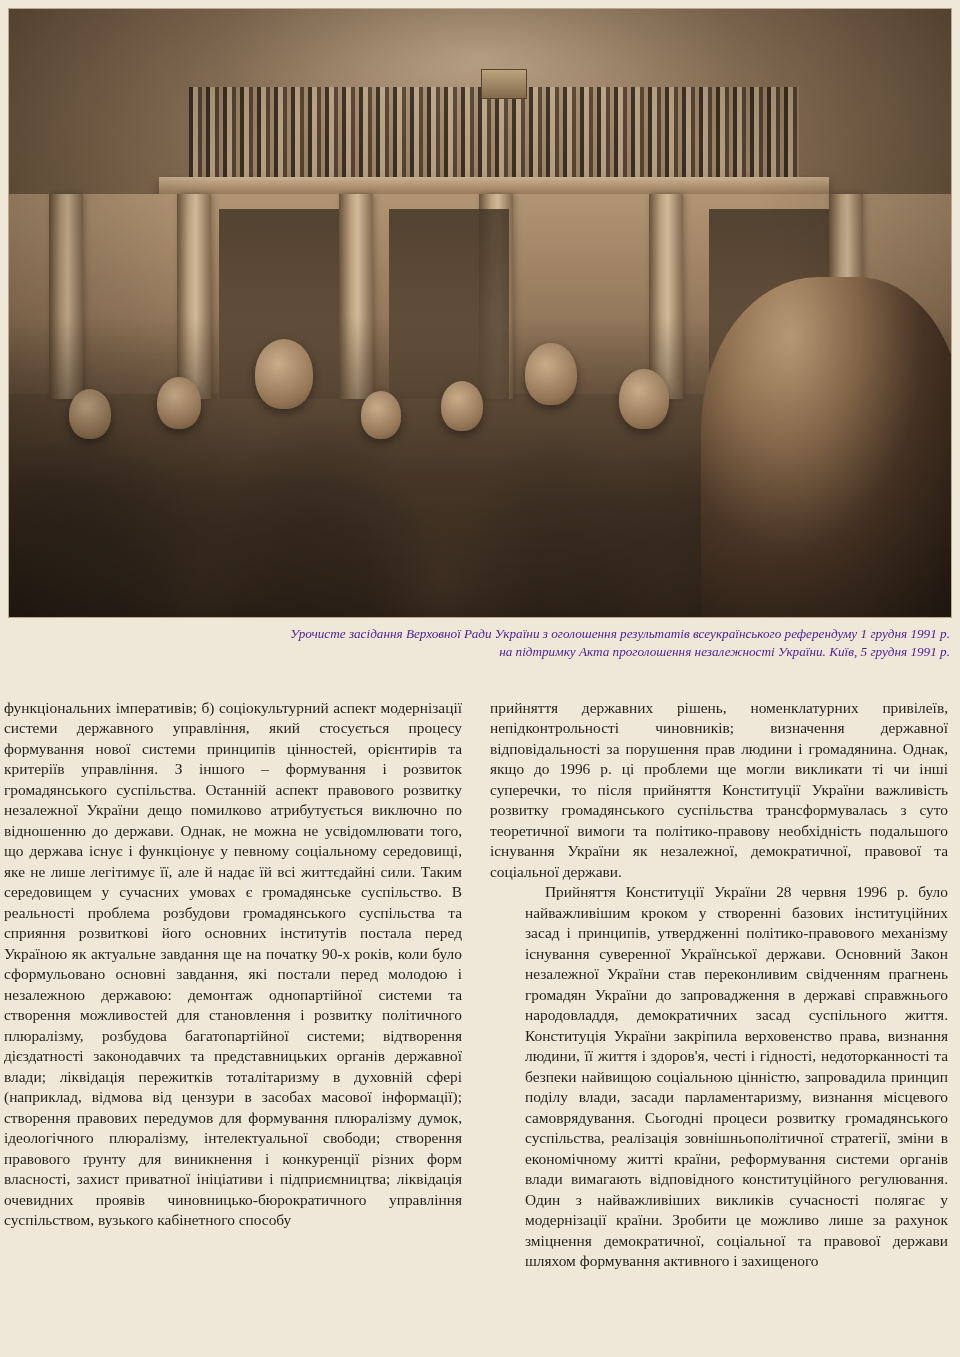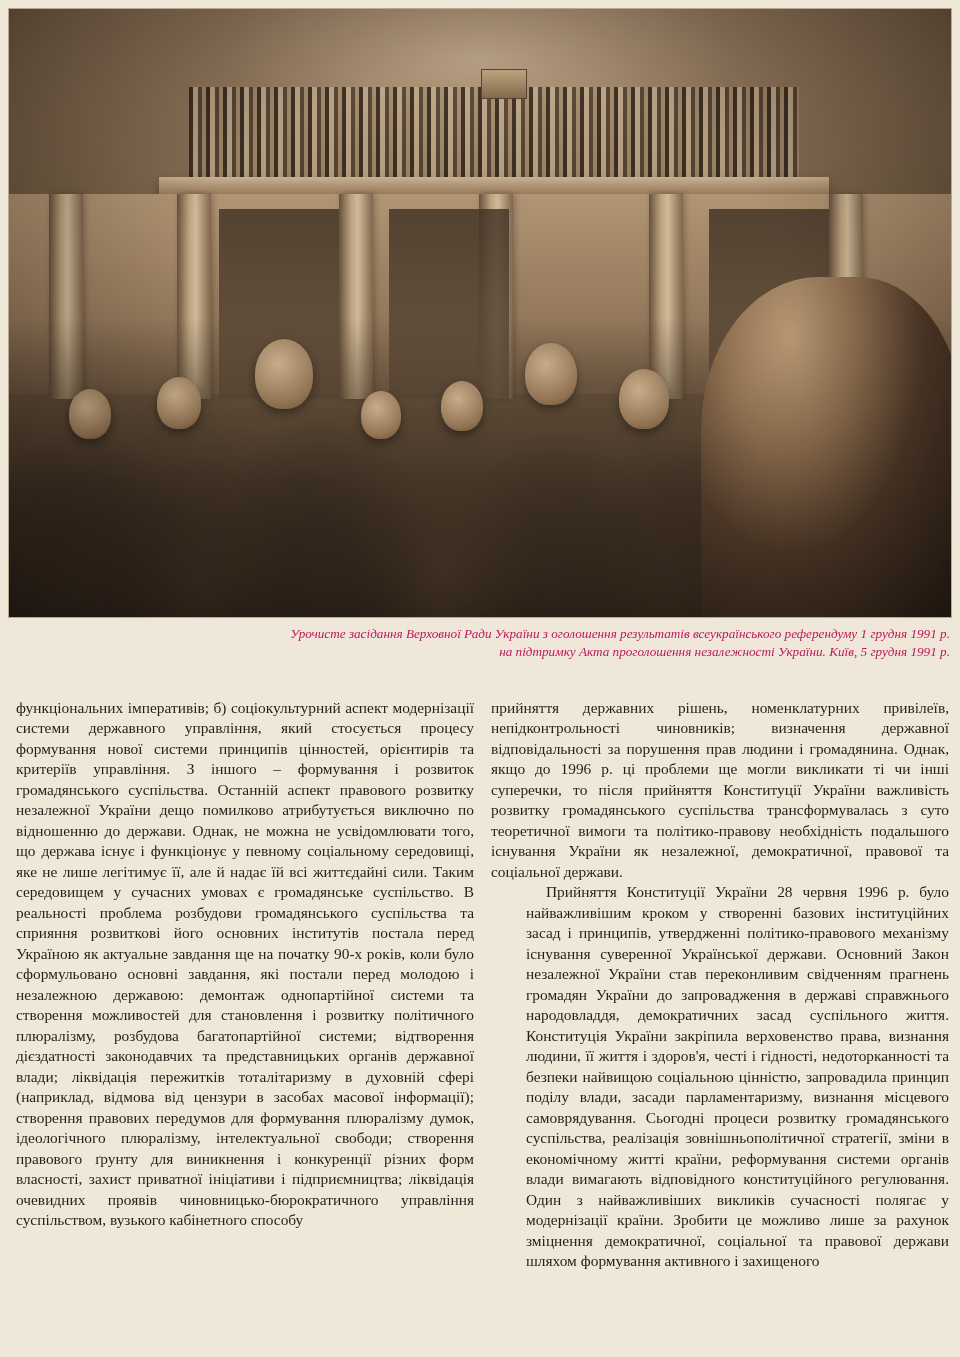--- a/index.html
+++ b/index.html
@@ -151,33 +151,33 @@
   }
 
   .caption {
     width: 944px;
     margin: 7px auto 0 auto;
     font-family: "Liberation Serif", serif;
     font-style: italic;
     font-size: 13.2px;
     line-height: 1.35;
     text-align: right;
-    color: #be185d;
+    color: #4c1d95;
     padding-right: 2px;
     box-sizing: border-box;
   }
 
   
   .columns {
     position: absolute;
-    left: 16px;
+    left: 4px;
     top: 690px;
     width: 944px;
     display: flex;
-    gap: 17px;
+    gap: 28px;
   }
   .col-text {
     width: 458px;
     font-size: 15.4px;
     line-height: 1.33;
     text-align: justify;
     text-justify: inter-word;
     hyphens: manual;
     color: #241f1a;
   }

